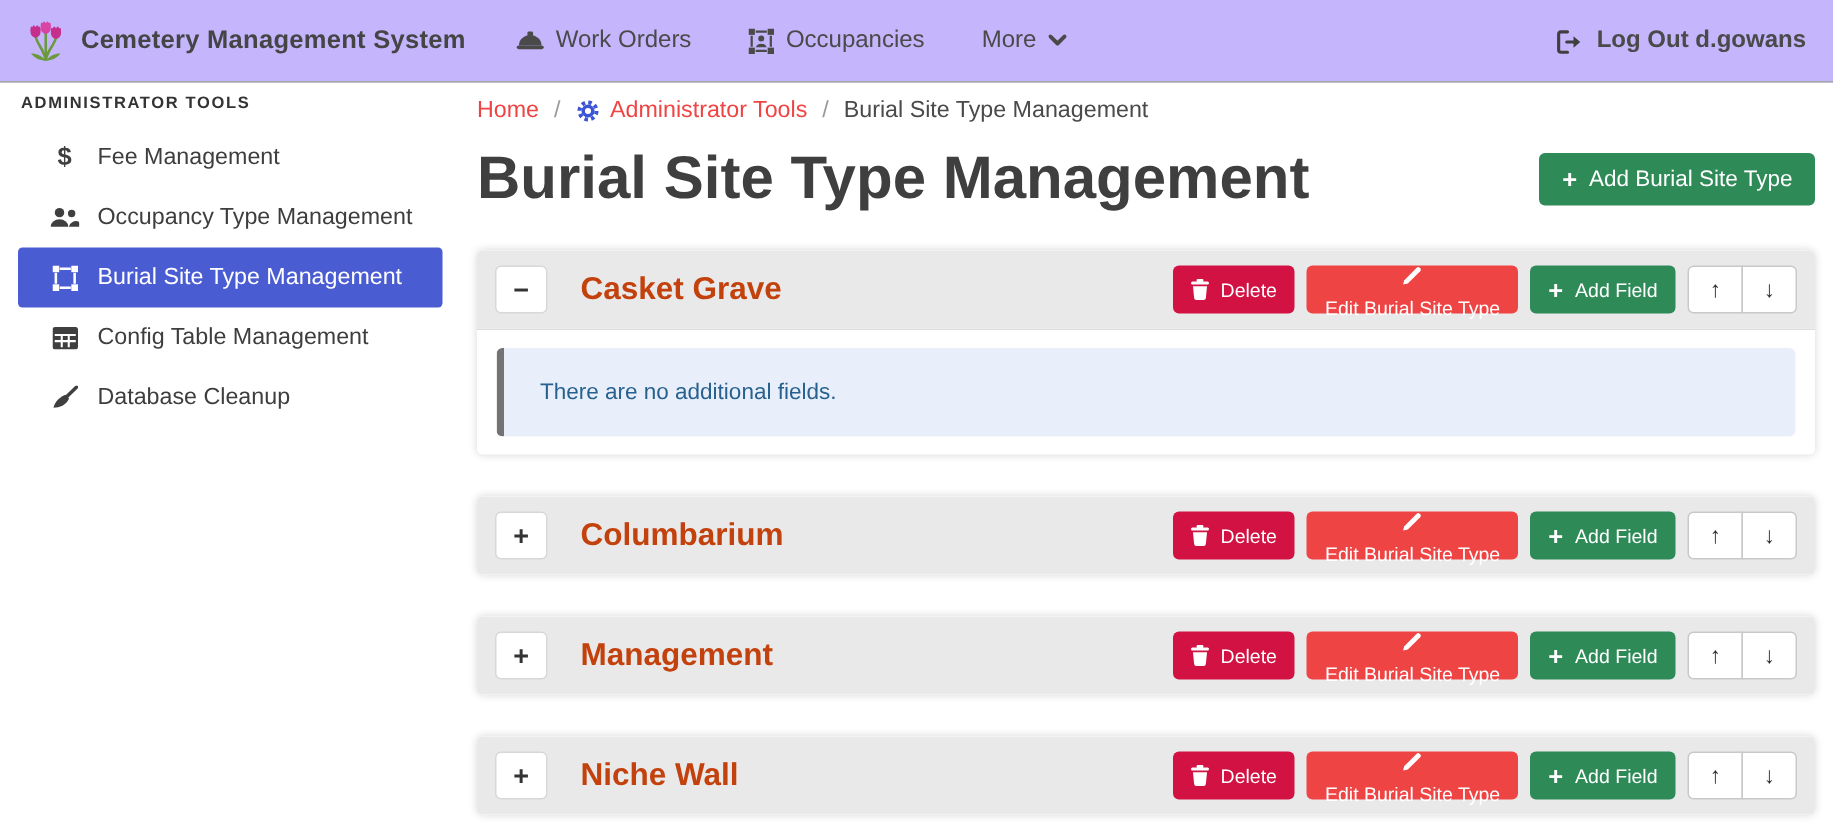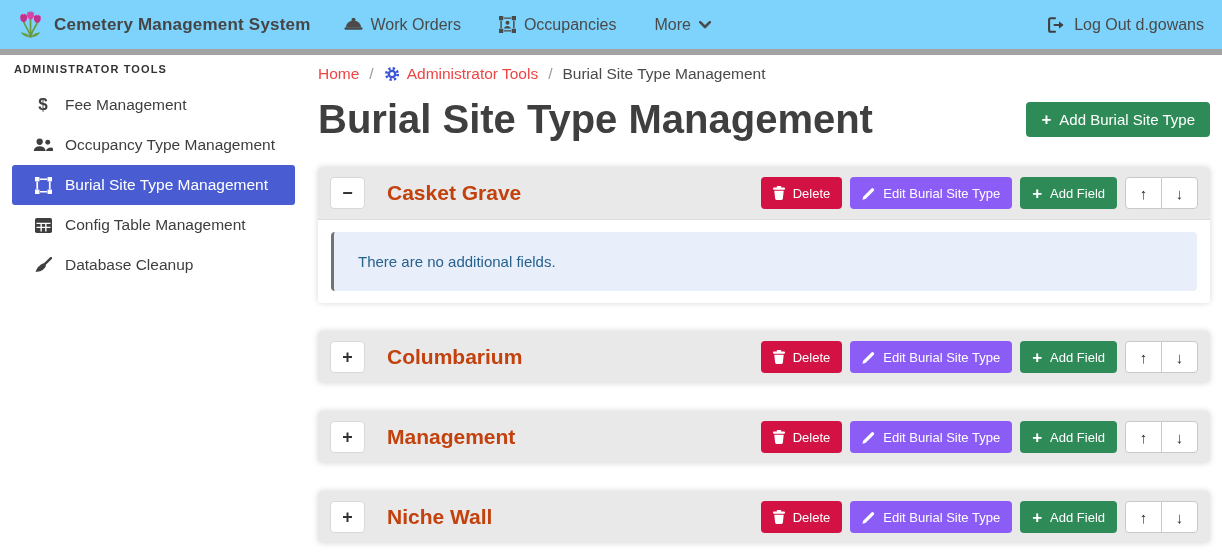--- a/index.html
+++ b/index.html
@@ -1,29 +1,29 @@
 <!DOCTYPE html>
 <html><head>
 <meta charset="utf-8">
 <style>
   * { margin:0; padding:0; box-sizing:border-box; }
   html,body { width:1222px; height:556px; overflow:hidden; background:#fff;
     font-family:"Liberation Sans","DejaVu Sans",sans-serif; color:#3f3f3f; }
 
   
-  .navbar { height:55px; background:#7dd3fc; border-bottom:6px solid #a3a3a3;
+  .navbar { height:55px; background:#c4b5fd; border-bottom:1px solid #a3a3a3;
     display:flex; align-items:center; padding:0 16px; }
   .brand { display:flex; align-items:center; gap:9px; cursor:pointer; }
   .brand-title { font-size:17px; font-weight:bold; color:#454545; letter-spacing:.2px; }
   .nav-menu { display:flex; align-items:center; margin-left:14px; }
   .nav-item { display:flex; align-items:center; gap:8px; padding:0 19px; font-size:16px;
     color:#4a4a4a; cursor:pointer; height:55px; }
   .nav-item .ico { display:flex; align-items:center; }
-  .nav-right { margin-left:auto; display:flex; align-items:center; gap:9px;
-    font-size:16px; color:#4a4a4a; cursor:pointer; padding-right:2px; }
+  .nav-right { margin-left:auto; display:flex; align-items:flex-end; gap:9px;
+    font-size:16px; color:#4a4a4a; cursor:pointer; padding-right:2px;font-weight:bold; }
 
   
   .layout { display:flex; height:501px; }
   .sidebar { width:310px; flex:0 0 310px; padding:8px 15px 0 12px; }
   .sidebar-heading { font-size:11px; font-weight:600; letter-spacing:1.1px; color:#333;
     padding-left:2px; margin-bottom:10px; }
   .side-item { display:flex; align-items:center; height:40px; padding-left:20px;
     border-radius:3px; font-size:15.5px; color:#3e3e3e; cursor:pointer; }
   .side-item .ico { width:22px; display:flex; justify-content:center; align-items:center;
     margin-right:11px; color:#3f3f3f; }
@@ -52,29 +52,29 @@
   .panel { border-radius:4px; box-shadow:0 0 6px rgba(0,0,0,.16); margin-bottom:28px;
     background:#fff; overflow:hidden; }
   .panel-header { background:#e9e9ea; padding:10px 12px; display:flex; align-items:center; }
   .toggle-btn { width:35px; height:32px; background:#fff; border:1px solid #d8d8d8;
     border-radius:4px; font-size:18px; font-weight:bold; color:#333; cursor:pointer;
     line-height:1; font-family:inherit; }
   .panel-title { font-size:21px; font-weight:600; color:#c2410c; margin-left:22px; }
   .panel-actions { margin-left:auto; display:flex; align-items:center; gap:8px; }
   .btn-sm { height:32px; padding:0 12px; font-size:13px; }
   .btn-delete { background:#d11243; }
-  .btn-edit { background:#8b5cf6; }
+  .btn-edit { background:#ef4444;flex-direction:column; }
   .btn-addfield { background:#2e8b58; }
   .arrow-group { display:flex; }
   .arrow-btn { width:37px; height:32px; background:#fff; border:1px solid #c9c9c9;
     color:#333; font-size:15px; cursor:pointer; font-family:inherit; line-height:1; }
   .arrow-btn:first-child { border-radius:4px 0 0 4px; }
   .arrow-btn:last-child { border-radius:0 4px 4px 0; margin-left:-1px; }
   .panel-body { background:#fff; padding:12px 13px; border-top:1px solid #ddd; }
-  .alert-info { background:#e9effa; border-left:3px solid #737373; border-radius:4px;
+  .alert-info { background:#e9effa; border-left:5px solid #737373; border-radius:4px;
     color:#27618f; font-size:15px; padding:21px 24px; }
 
   svg { display:block; }
 </style>
 </head>
 <body>
 
 <header class="navbar">
   <div class="brand">
     <span class="ico">

